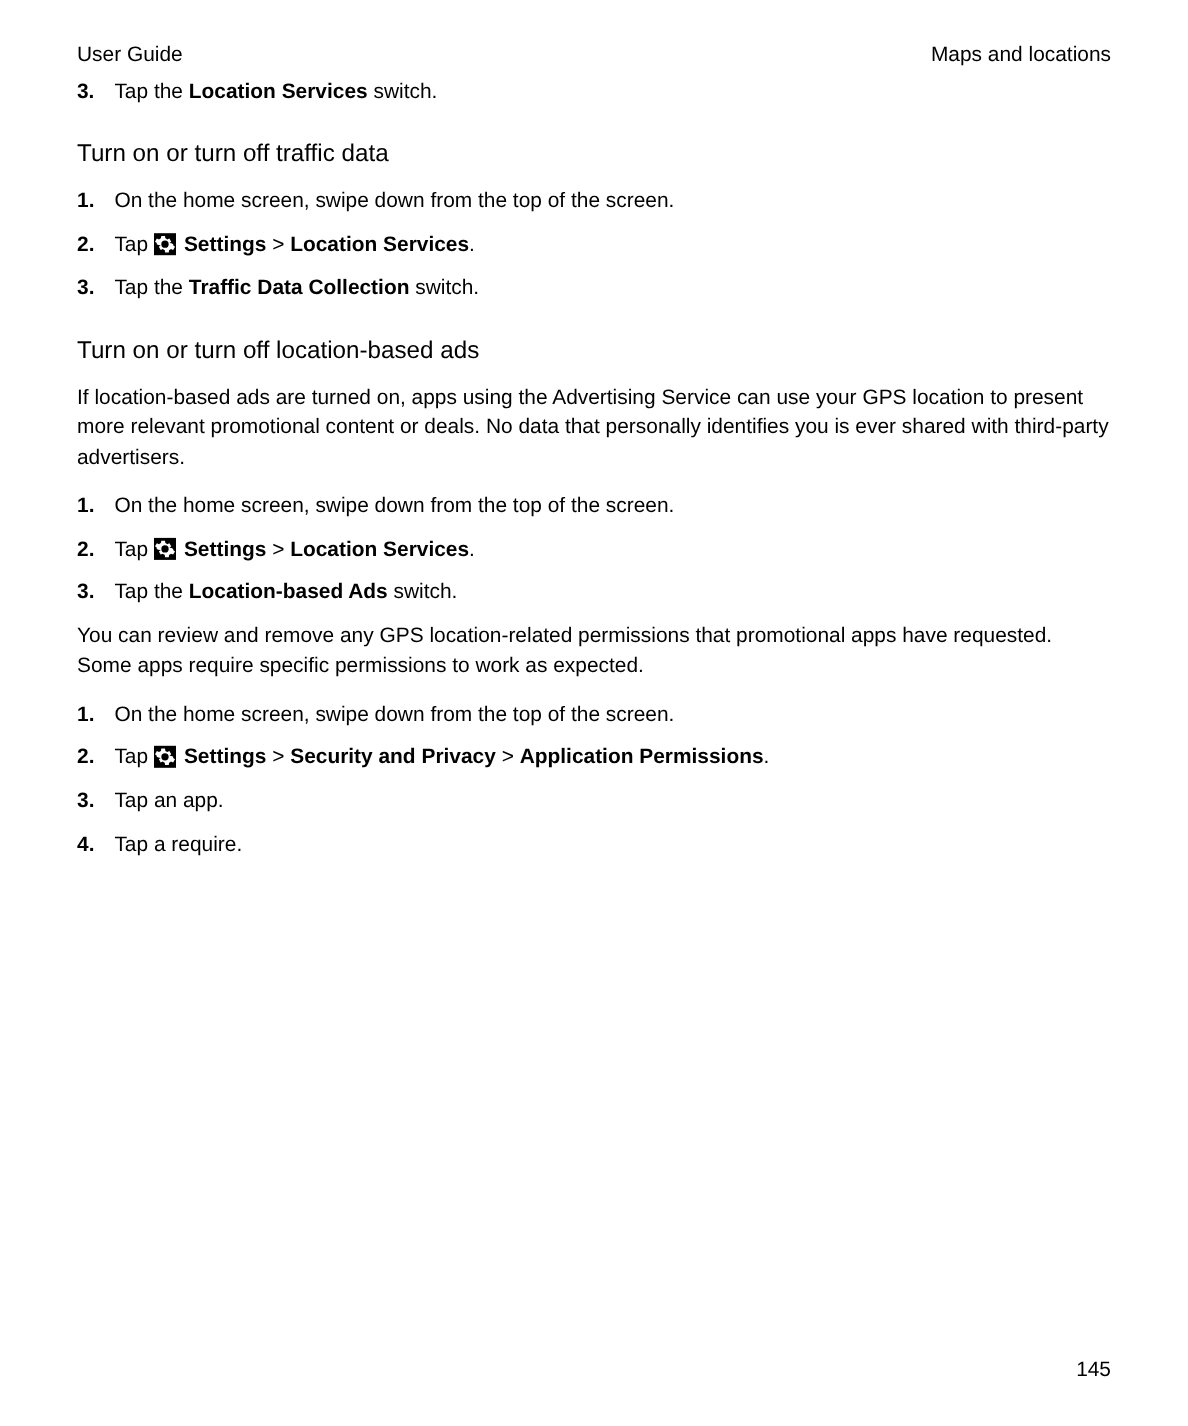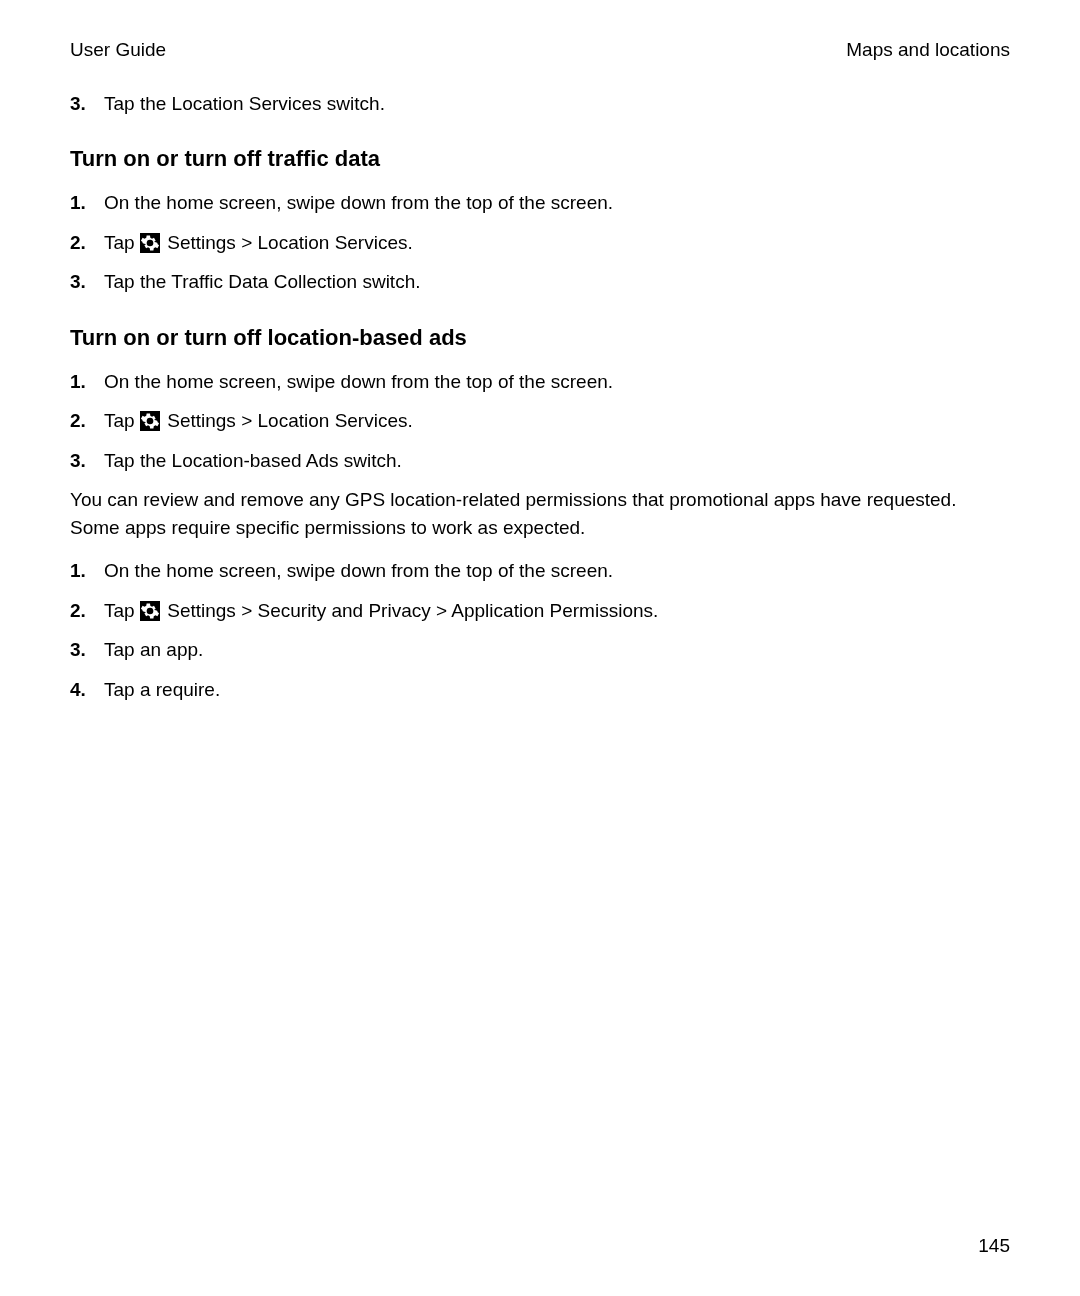--- a/index.html
+++ b/index.html
@@ -10,25 +10,25 @@
       background: #fff;
       color: #000;
       position: relative;
       padding: 36px 70px 36px 70px;
       font-size: 19px;
       line-height: 1.45;
     }
     .header {
       display: flex;
       justify-content: space-between;
-      margin-bottom: 26px;
+      margin-bottom: 6px;
       font-size: 19px;
     }
     .section-heading {
-      font-weight: bold;
+      font-weight: normal;
       font-size: 22px;
       margin-top: 26px;
       margin-bottom: 14px;
     }
     .para {
       margin-bottom: 16px;
     }
     ol.steps {
       list-style: none;
       counter-reset: step;
@@ -40,21 +40,21 @@
       padding-left: 34px;
       margin-bottom: 12px;
     }
     ol.steps > li::before {
       content: counter(step) ".";
       position: absolute;
       left: 0;
       top: 0;
       font-weight: bold;
     }
-    .bold { font-weight: normal; }
+    .bold { font-weight: bold; }
     .settings-icon {
       display: inline-block;
       vertical-align: middle;
       width: 20px;
       height: 20px;
       background: #000;
       position: relative;
       margin: 0 2px 2px 0;
     }
     .settings-icon svg {
@@ -103,20 +103,21 @@
 <div id="sections-container">
     <div class="section-heading">Turn on or turn off traffic data</div>
     <ol class="steps">
       <li><span>On the home screen, swipe down from the top of the screen.</span></li>
       <li><span>Tap </span><span class="settings-icon"><svg viewBox="0 0 24 24">
             <path fill="#fff" d="M12 8a4 4 0 100 8 4 4 0 000-8zm9 4a7 7 0 01-.1 1.2l2 1.6-2 3.4-2.4-1a7 7 0 01-2 1.2l-.4 2.6h-4l-.4-2.6a7 7 0 01-2-1.2l-2.4 1-2-3.4 2-1.6A7 7 0 013 12a7 7 0 01.1-1.2l-2-1.6 2-3.4 2.4 1a7 7 0 012-1.2L8 3h4l.4 2.6a7 7 0 012 1.2l2.4-1 2 3.4-2 1.6A7 7 0 0121 12z"></path>
           </svg></span><span> </span><span class="bold">Settings</span><span> &gt; </span><span class="bold">Location Services</span><span>.</span></li>
       <li><span>Tap the </span><span class="bold">Traffic Data Collection</span><span> switch.</span></li>
     </ol>
     <div class="section-heading">Turn on or turn off location-based ads</div>
+    <div class="para">If location-based ads are turned on, apps using the Advertising Service can use your GPS location to present more relevant promotional content or deals. No data that personally identifies you is ever shared with third-party advertisers.</div>
     <ol class="steps">
       <li><span>On the home screen, swipe down from the top of the screen.</span></li>
       <li><span>Tap </span><span class="settings-icon"><svg viewBox="0 0 24 24">
             <path fill="#fff" d="M12 8a4 4 0 100 8 4 4 0 000-8zm9 4a7 7 0 01-.1 1.2l2 1.6-2 3.4-2.4-1a7 7 0 01-2 1.2l-.4 2.6h-4l-.4-2.6a7 7 0 01-2-1.2l-2.4 1-2-3.4 2-1.6A7 7 0 013 12a7 7 0 01.1-1.2l-2-1.6 2-3.4 2.4 1a7 7 0 012-1.2L8 3h4l.4 2.6a7 7 0 012 1.2l2.4-1 2 3.4-2 1.6A7 7 0 0121 12z"></path>
           </svg></span><span> </span><span class="bold">Settings</span><span> &gt; </span><span class="bold">Location Services</span><span>.</span></li>
       <li><span>Tap the </span><span class="bold">Location-based Ads</span><span> switch.</span></li>
     </ol>
     <div class="para">You can review and remove any GPS location-related permissions that promotional apps have requested. Some apps require specific permissions to work as expected.</div>
     <ol class="steps">
       <li><span>On the home screen, swipe down from the top of the screen.</span></li>

